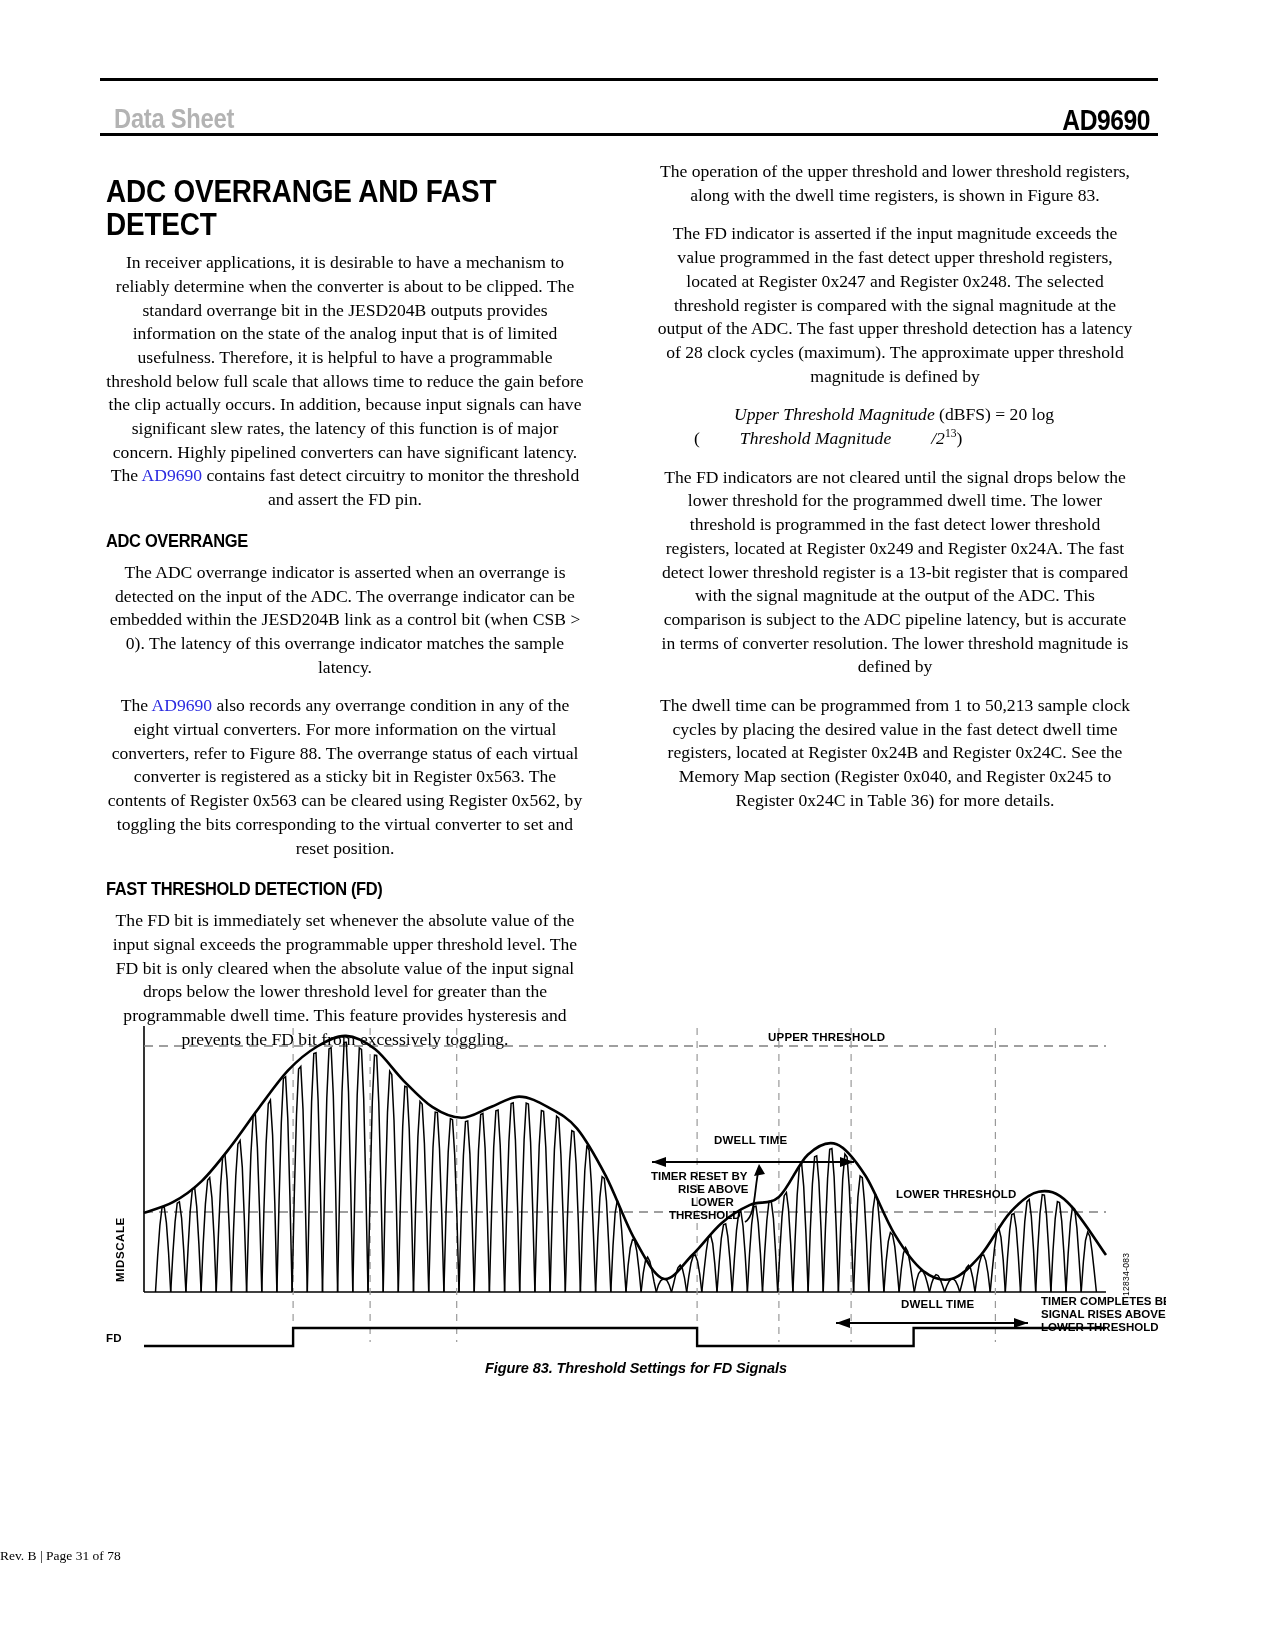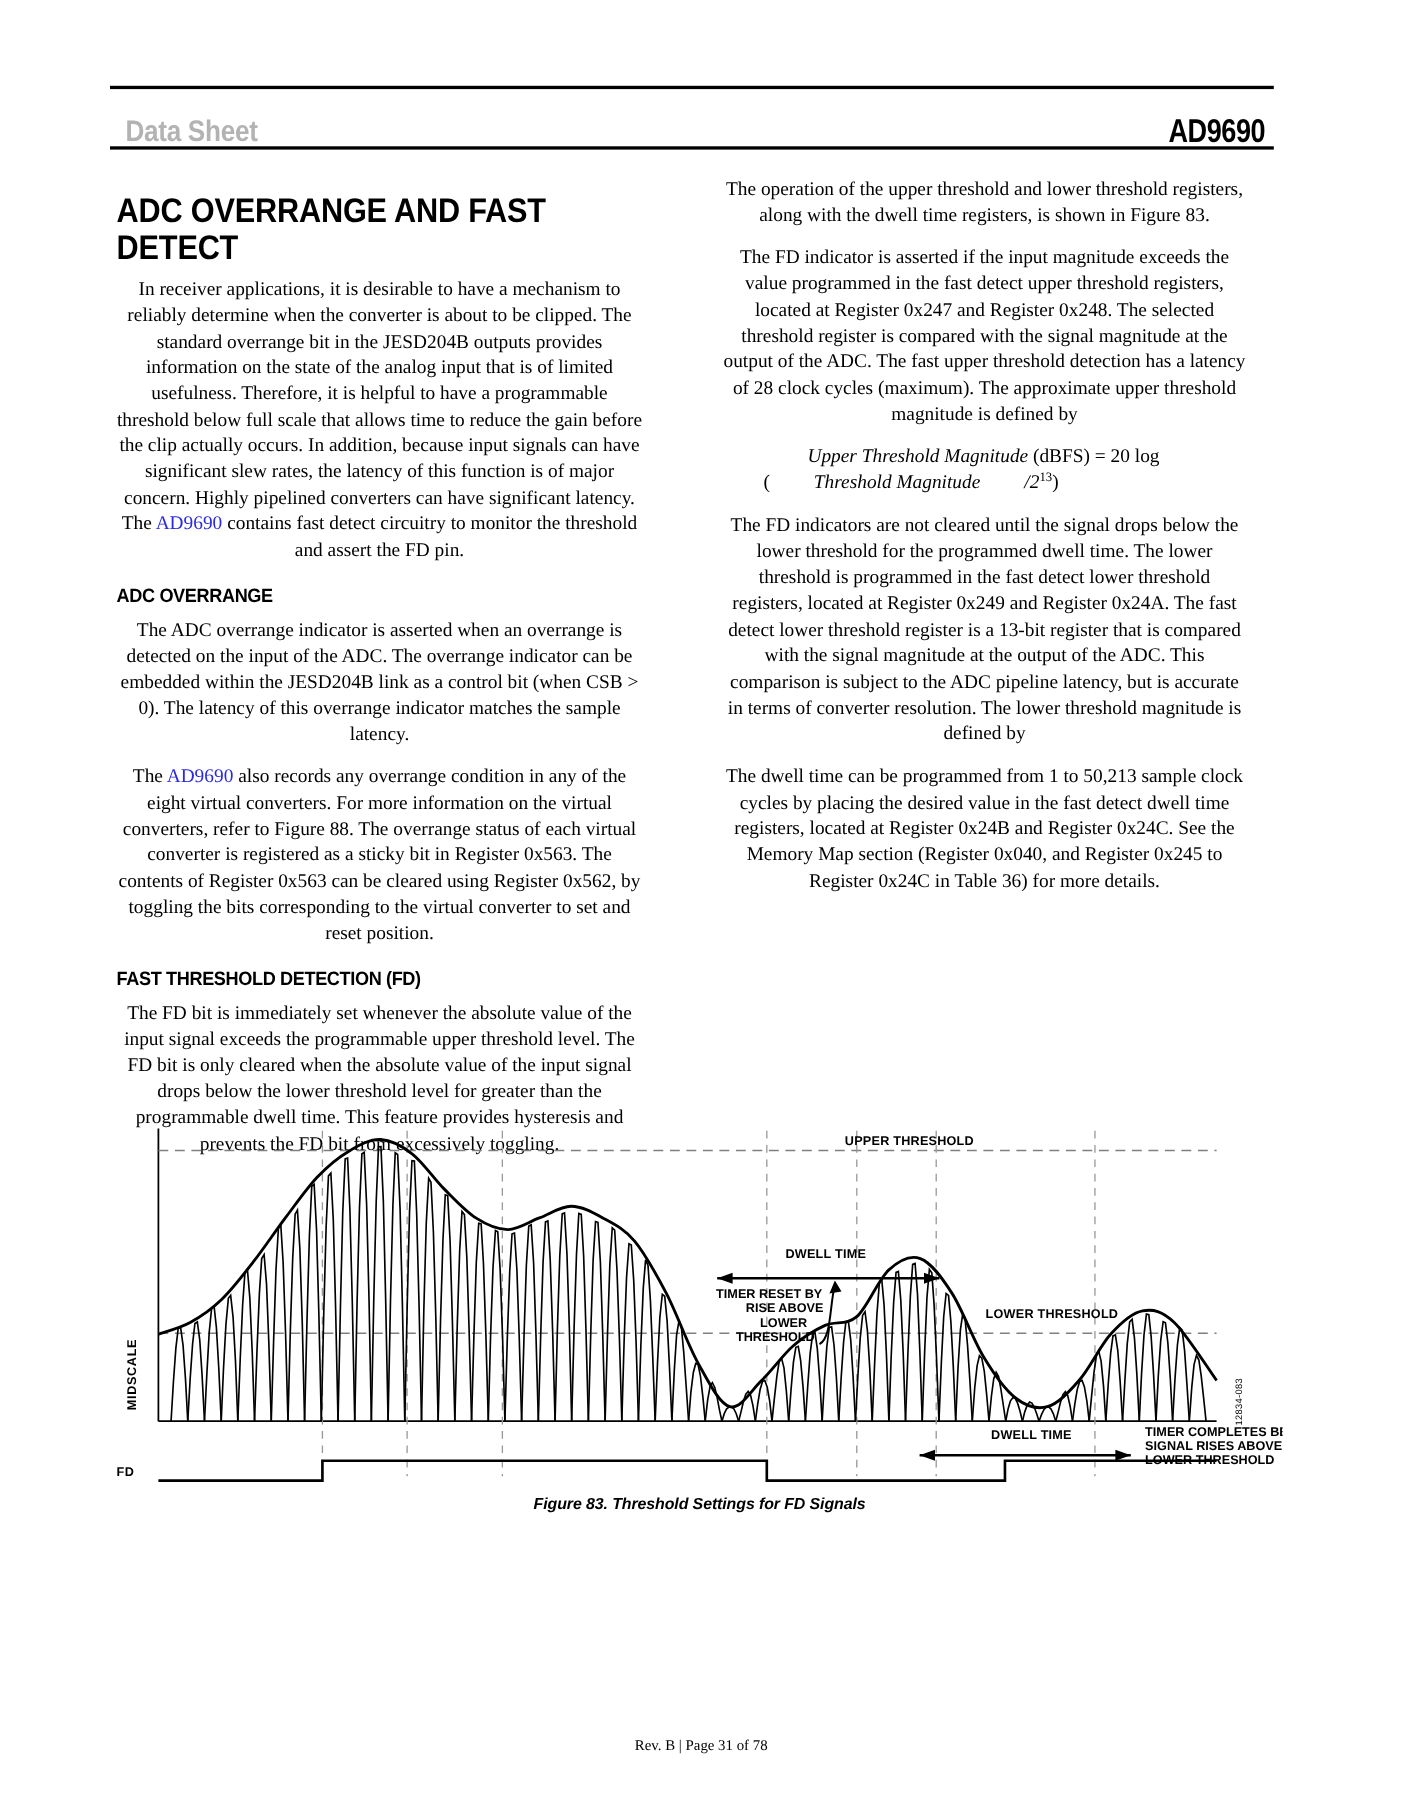--- a/index.html
+++ b/index.html
@@ -76,23 +76,22 @@
   .fig-id{
     position:absolute; left:1121px; top:1296px;
     font-family:"Liberation Sans",sans-serif;
     font-size:8.5px; color:#000;
     transform:rotate(-90deg); transform-origin:left top;
     white-space:nowrap; letter-spacing:0.3px;
   }
 
   
   .footer{
-    position:absolute; left:0; top:1548px; width:1275px; text-align:center;
+    position:absolute; left:0; top:1548px; width:1275px; text-align:left;
     font-size:13.5px;
-    margin-top:31px;
   }
   svg text{
     font-family:"Liberation Sans",sans-serif;
     font-weight:bold;
   }
 </style>
 </head>
 <body>
 
 <div class="page">

